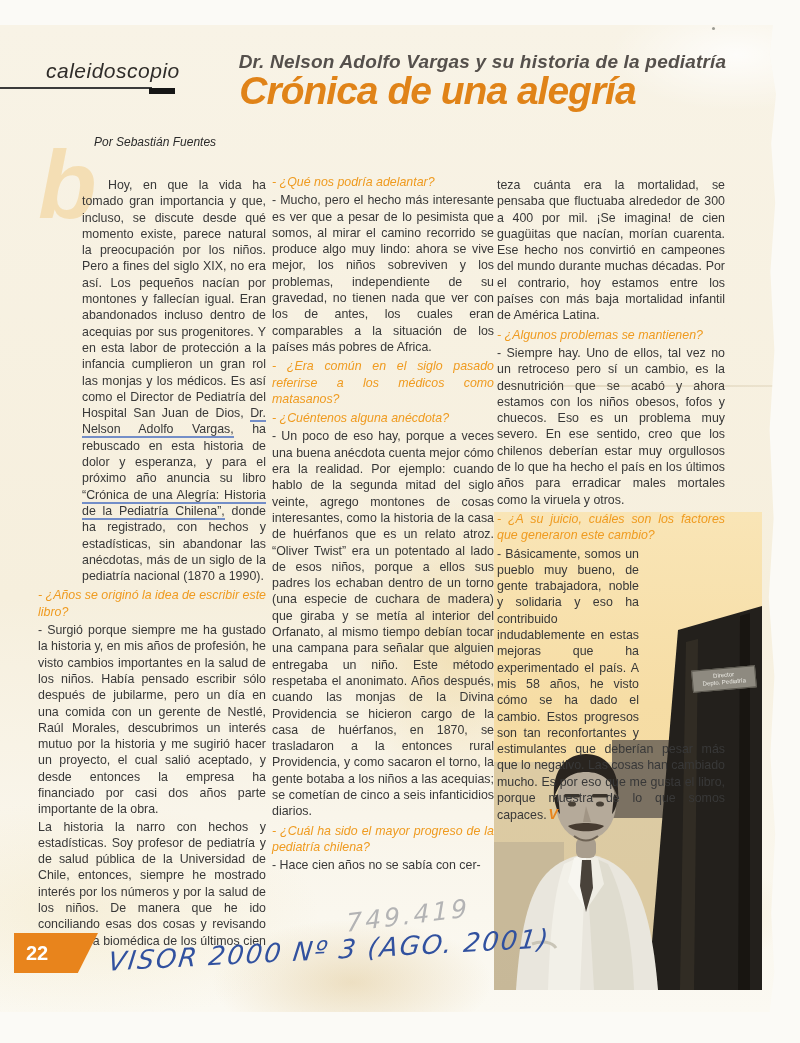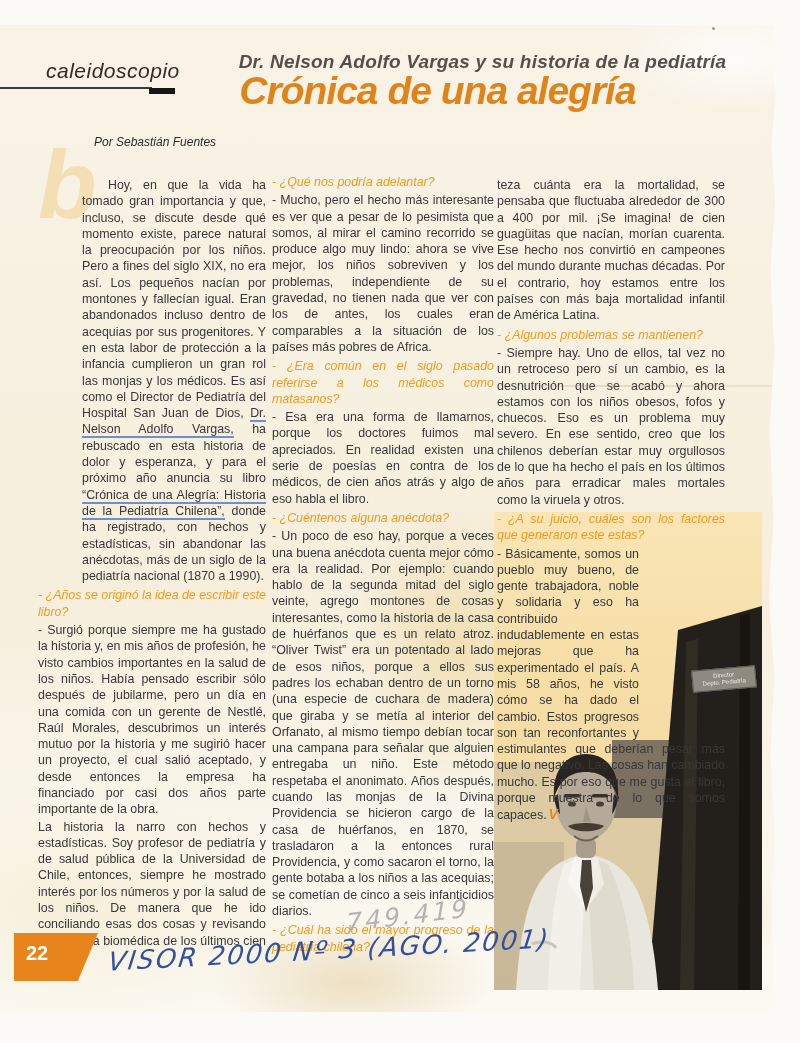--- a/index.html
+++ b/index.html
@@ -37,21 +37,21 @@
   .endmark{color:#e8841c;font-weight:bold;font-style:italic;font-size:14px;margin-left:2px;}
   .float-spacer{float:right;width:86px;height:112px;margin-top:80px;}
   
   .photo{position:absolute;left:494px;top:487px;width:268px;height:478px;z-index:1;
     background:linear-gradient(#f9e5b6 0%,#f6ddA5 40%,#f2d89e 100%);}
   .photo svg{position:absolute;inset:0;}
   .door-sign{position:absolute;left:198px;top:156px;width:58px;transform:rotate(-5deg);background:#8e8a80;color:#ecebe4;font-size:6px;line-height:7px;text-align:center;padding:3px 2px;border:1px solid #5b584f;}
   .door-sign span{display:block;}
   .crease{position:absolute;left:488px;top:360px;width:312px;height:2px;background:linear-gradient(90deg,rgba(140,112,55,.0),rgba(140,112,55,.18) 30%,rgba(140,112,55,.10));z-index:3;}
   
-  .page-badge{position:absolute;left:14px;top:908px;width:84px;height:48px;background:#e8841c;clip-path:polygon(0 0,100% 0,76% 100%,0 100%);z-index:4;}
+  .page-badge{position:absolute;left:14px;top:908px;width:84px;height:40px;background:#e8841c;clip-path:polygon(0 0,100% 0,76% 100%,0 100%);z-index:4;}
   .page-badge span{display:block;padding-left:12px;line-height:40px;font-size:20px;font-weight:bold;color:#fff;}
   .handwriting{position:absolute;left:108px;top:910px;font-size:26px;font-style:italic;color:#31519f;transform:rotate(-3deg) skewX(-10deg);letter-spacing:2px;z-index:4;font-family:"DejaVu Sans",sans-serif;}
   .pencil{position:absolute;left:346px;top:876px;font-size:25px;font-style:italic;color:#a7a8ab;transform:rotate(-7deg) skewX(-6deg);letter-spacing:3px;opacity:.85;z-index:4;font-family:"DejaVu Sans",sans-serif;}
   .speck{position:absolute;border-radius:50%;background:#9b9b93;}
 </style>
 </head>
 <body>
 
 <div class="scan">
   <div class="paper">
@@ -114,30 +114,30 @@
     <div class="col col1">
         <p class="body indent"><span>Hoy, en que la vida ha tomado gran importancia y que, incluso, se discute desde qué momento existe, parece natural la preocupación por los niños. Pero a fines del siglo XIX, no era así. Los pequeños nacían por montones y fallecían igual. Eran abandonados incluso dentro de acequias por sus progenitores. Y en esta labor de protección a la infancia cumplieron un gran rol las monjas y los médicos. Es así como el Director de Pediatría del Hospital San Juan de Dios, </span><span class="pen-underline">Dr. Nelson Adolfo Vargas,</span><span> ha rebuscado en esta historia de dolor y esperanza, y para el próximo año anuncia su libro </span><span class="pen-underline">“Crónica de una Alegría: Historia de la Pediatría Chilena”,</span><span> donde ha registrado, con hechos y estadísticas, sin abandonar las anécdotas, más de un siglo de la pediatría nacional (1870 a 1990).</span></p>
         <p class="question"><span>- ¿Años se originó la idea de escribir este libro?</span></p>
         <p class="body"><span>- Surgió porque siempre me ha gustado la historia y, en mis años de profesión, he visto cambios importantes en la salud de los niños. Había pensado escribir sólo después de jubilarme, pero un día en una comida con un gerente de Nestlé, Raúl Morales, descubrimos un interés mutuo por la historia y me sugirió hacer un proyecto, el cual salió aceptado, y desde entonces la empresa ha financiado por casi dos años parte importante de la obra.</span></p>
         <p class="body"><span>La historia la narro con hechos y estadísticas. Soy profesor de pediatría y de salud pública de la Universidad de Chile, entonces, siempre he mostrado interés por los números y por la salud de los niños. De manera que he ido conciliando esas dos cosas y revisando la literatura biomédica de los últimos cien años.</span></p>
       </div>
     <div class="col col2">
         <p class="question"><span>- ¿Qué nos podría adelantar?</span></p>
         <p class="body"><span>- Mucho, pero el hecho más interesante es ver que a pesar de lo pesimista que somos, al mirar el camino recorrido se produce algo muy lindo: ahora se vive mejor, los niños sobreviven y los problemas, independiente de su gravedad, no tienen nada que ver con los de antes, los cuales eran comparables a la situación de los países más pobres de Africa.</span></p>
         <p class="question"><span>- ¿Era común en el siglo pasado referirse a los médicos como matasanos?</span></p>
-        <p class="body"><span>- Esa era una forma de llamarnos, porque los doctores fuimos mal apreciados. En realidad existen una serie de poesías en contra de los médicos, de cien años atrás y algo de eso habla el libro.</span></p>
         <p class="question"><span>- ¿Cuéntenos alguna anécdota?</span></p>
         <p class="body"><span>- Un poco de eso hay, porque a veces una buena anécdota cuenta mejor cómo era la realidad. Por ejemplo: cuando hablo de la segunda mitad del siglo veinte, agrego montones de cosas interesantes, como la historia de la casa de huérfanos que es un relato atroz. “Oliver Twist” era un potentado al lado de esos niños, porque a ellos sus padres los echaban dentro de un torno (una especie de cuchara de madera) que giraba y se metía al interior del Orfanato, al mismo tiempo debían tocar una campana para señalar que alguien entregaba un niño. Este método respetaba el anonimato. Años después, cuando las monjas de la Divina Providencia se hicieron cargo de la casa de huérfanos, en 1870, se trasladaron a la entonces rural Providencia, y como sacaron el torno, la gente botaba a los niños a las acequias; se cometían de cinco a seis infanticidios diarios.</span></p>
         <p class="question"><span>- ¿Cuál ha sido el mayor progreso de la pediatría chilena?</span></p>
+        <p class="body"><span>- Hace cien años no se sabía con cer-</span></p>
       </div>
     <div class="col col3">
         <p class="body"><span>teza cuánta era la mortalidad, se pensaba que fluctuaba alrededor de 300 a 400 por mil. ¡Se imagina! de cien guagüitas que nacían, morían cuarenta. Ese hecho nos convirtió en campeones del mundo durante muchas décadas. Por el contrario, hoy estamos entre los países con más baja mortalidad infantil de América Latina.</span></p>
         <p class="question"><span>- ¿Algunos problemas se mantienen?</span></p>
         <p class="body"><span>- Siempre hay. Uno de ellos, tal vez no un retroceso pero sí un cambio, es la desnutrición que se acabó y ahora estamos con los niños obesos, fofos y chuecos. Eso es un problema muy severo. En ese sentido, creo que los chilenos deberían estar muy orgullosos de lo que ha hecho el país en los últimos años para erradicar males mortales como la viruela y otros.</span></p>
-        <p class="question"><span>- ¿A su juicio, cuáles son los factores que generaron este estas?</span></p>
+        <p class="question"><span>- ¿A su juicio, cuáles son los factores que generaron este cambio?</span></p>
         <p class="body"><span class="float-spacer"></span><span>- Básicamente, somos un pueblo muy bueno, de gente trabajadora, noble y solidaria y eso ha contribuido indudablemente en estas mejoras que ha experimentado el país. A mis 58 años, he visto cómo se ha dado el cambio. Estos progresos son tan reconfortantes y estimulantes que deberían pesar más que lo negativo. Las cosas han cambiado mucho. Es por eso que me gusta el libro, porque muestra de lo que somos capaces.</span><span class="endmark">V</span></p>
       </div>
 
     <div class="crease"></div>
 
     <div class="page-badge">
       <span>22</span>
     </div>
     <div class="handwriting">VISOR 2000 Nº 3 (AGO. 2001)</div>
     <div class="pencil">749.419</div>

